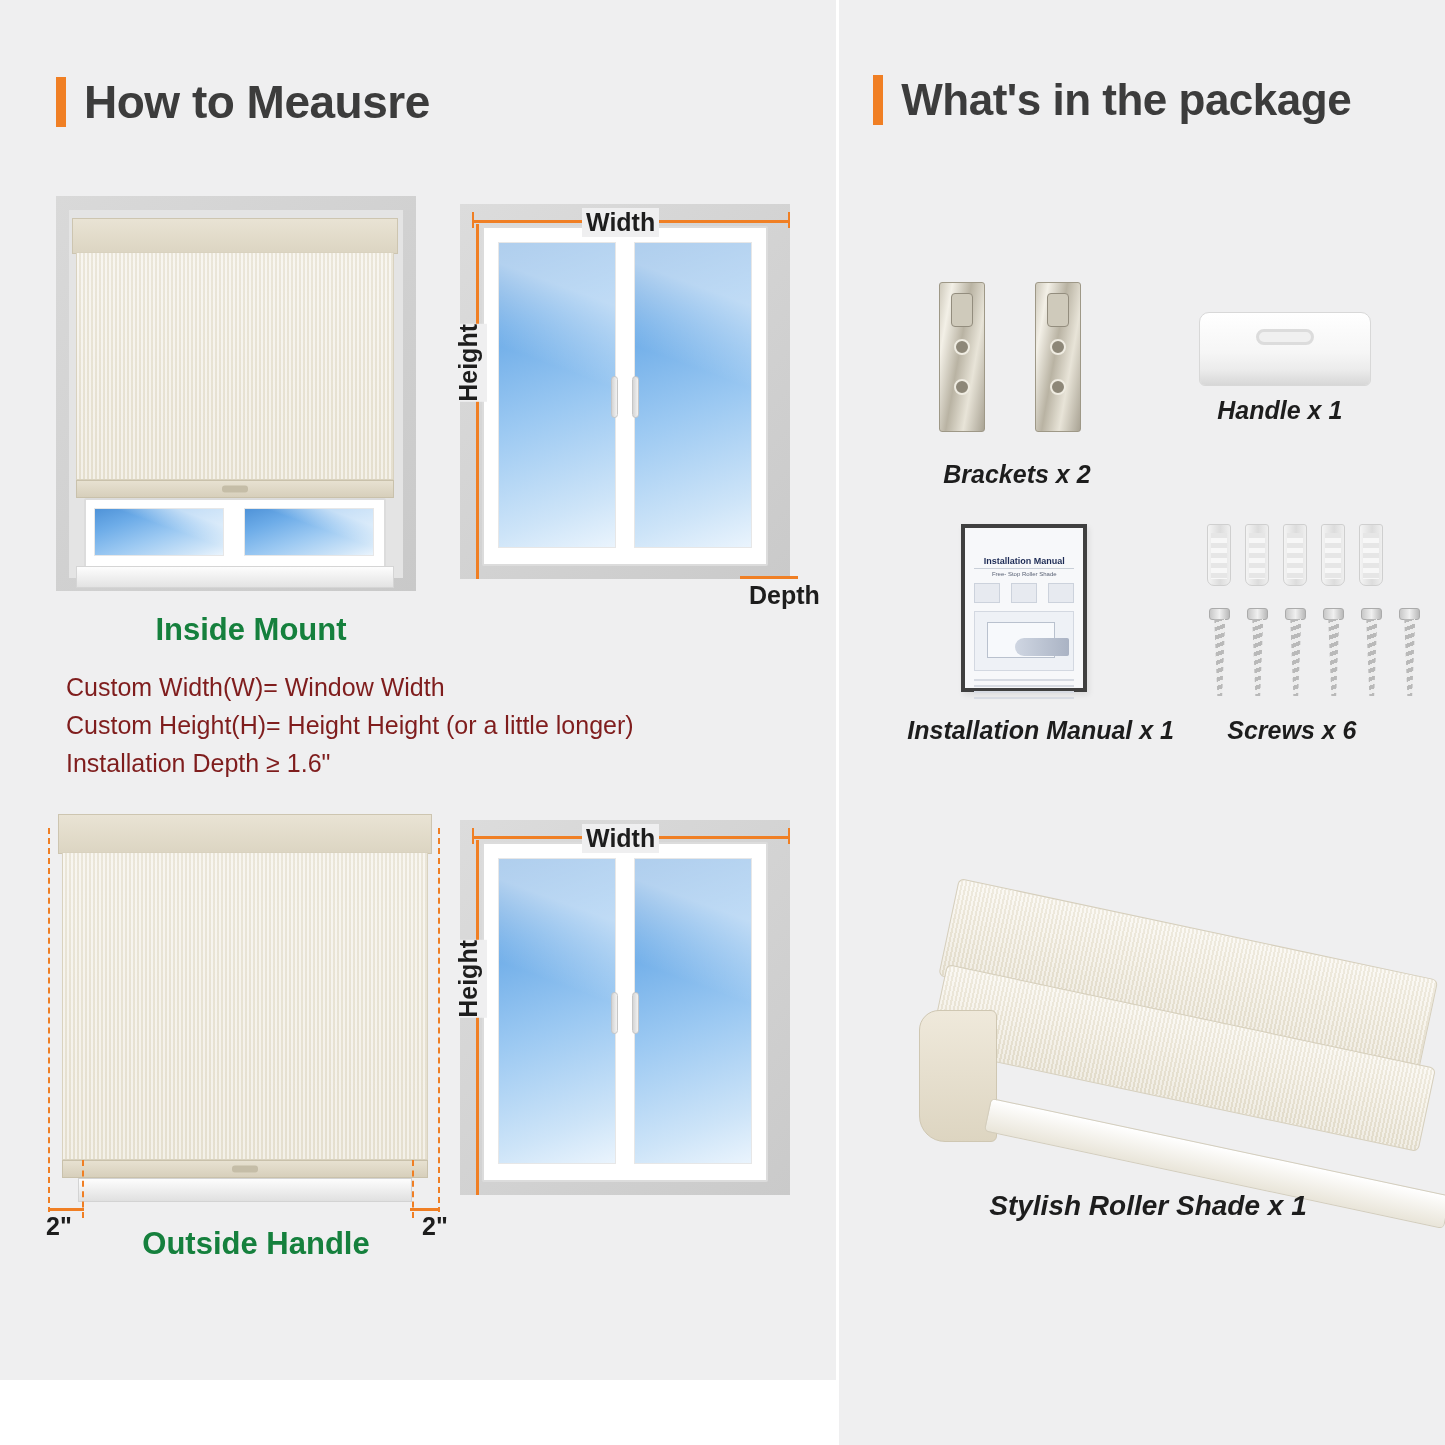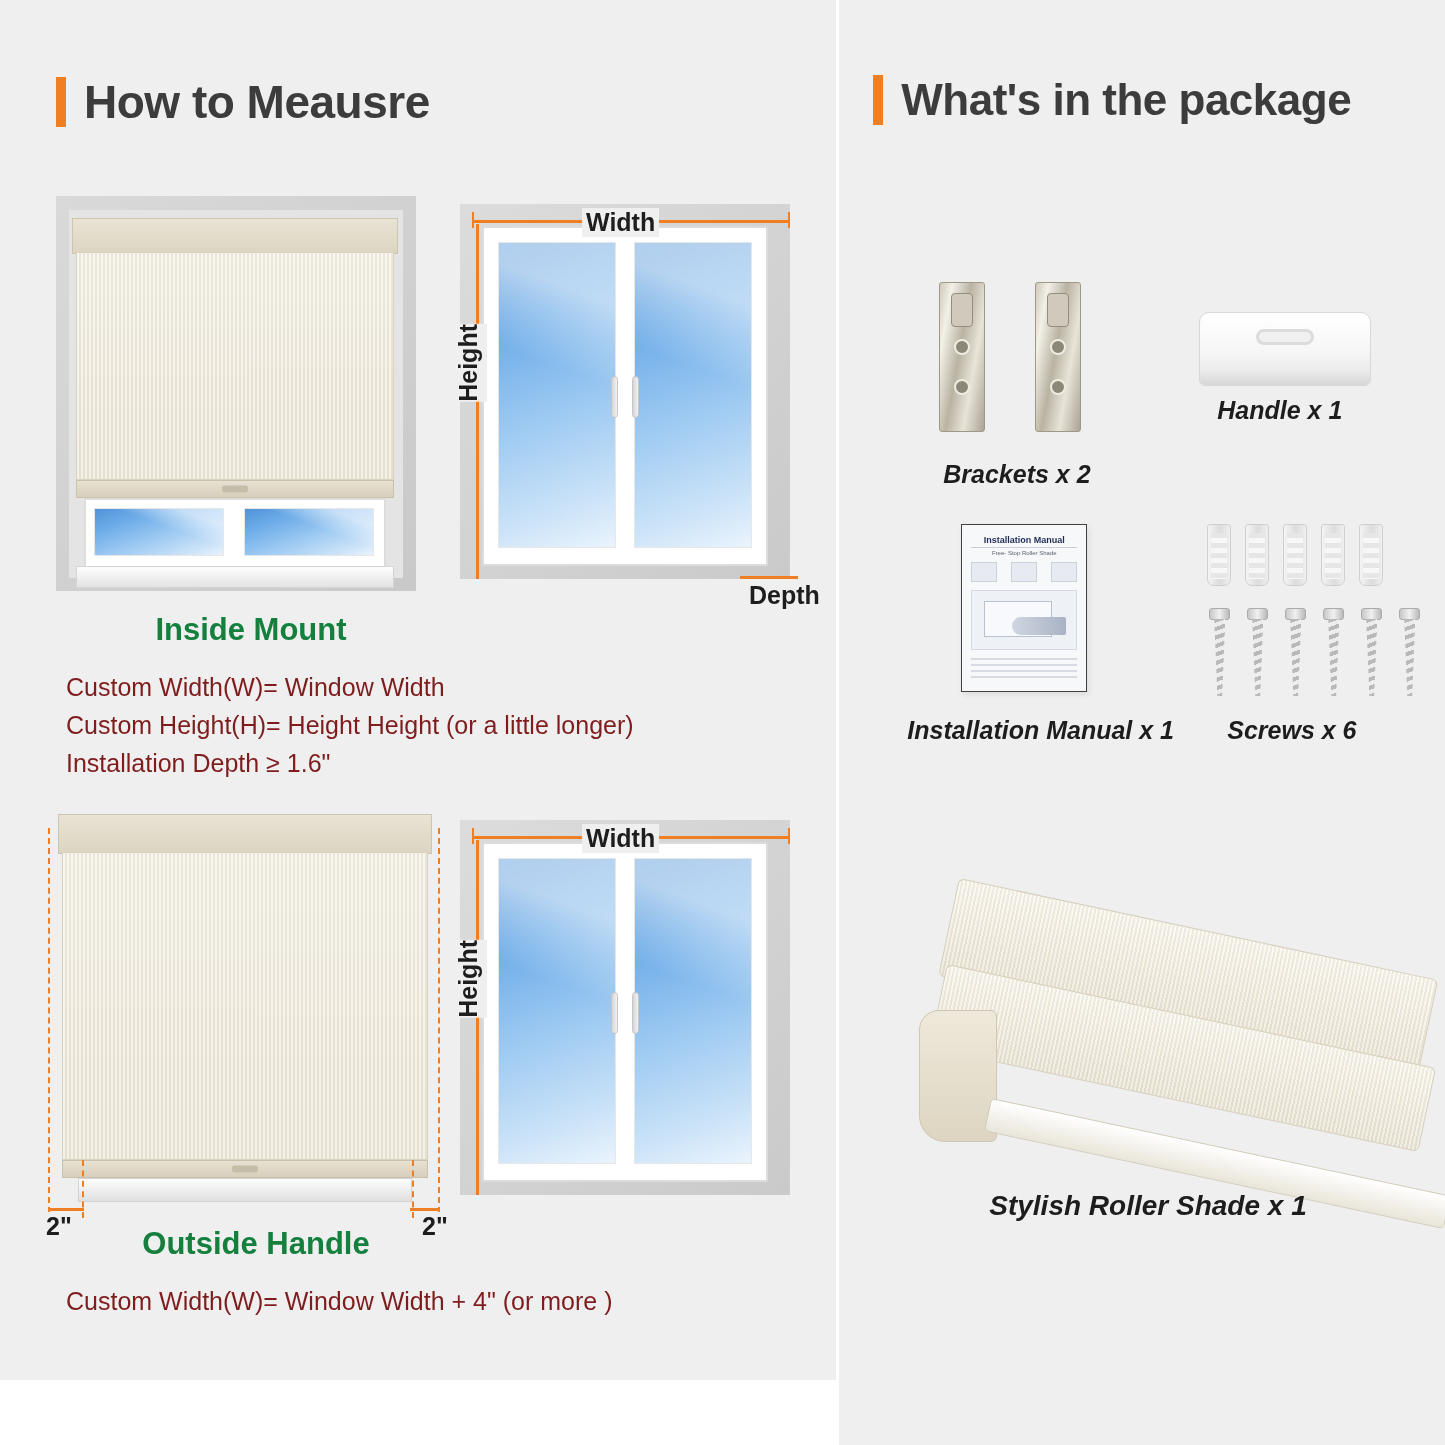--- a/index.html
+++ b/index.html
@@ -166,23 +166,23 @@
   }
   .handle:after{
     content:"";position:absolute;left:0;bottom:0;width:100%;height:14px;
     background:linear-gradient(180deg,#eaeaea,#d7d7d7);
     border-radius:0 0 6px 6px;
   }
   .manual{
     position:absolute;
     width:126px;height:168px;
     background:#f7f8fa;
-    border:1px solid #404040;box-sizing:border-box;
+    border:4px solid #404040;box-sizing:border-box;
     box-shadow:2px 3px 6px rgba(0,0,0,.08);
-    padding:10px 9px;
+    padding:28px 9px;
   }
   .manual-title{
     font-size:9px;font-weight:bold;color:#1d2b55;text-align:center;
     border-bottom:1px solid #c9cfd8;padding-bottom:2px;
   }
   .manual-sub{font-size:6px;color:#5a6275;text-align:center;margin-top:2px;}
   .manual-rowicons{display:flex;justify-content:space-between;margin-top:6px;}
   .manual-rowicons i{
     display:block;width:24px;height:18px;background:#e7eaf0;border:1px solid #ccd2dc;
   }
@@ -336,21 +336,20 @@
       <div class="tick" style="left:20px;top:16px;"></div>
       <div class="tick" style="left:336px;top:16px;"></div>
       <div class="mlabel" style="left:130px;top:12px;">Width</div>
       <div class="mline" style="left:24px;top:28px;width:3px;height:355px;"></div>
       <div class="mlabel vlabel" style="left:-2px;top:128px;">Height</div>
     </div>
 
     <div class="caption" style="position:absolute;left:56px;top:1226px;width:400px;font-size:31px;">Outside Handle</div>
 
     <div style="position:absolute;left:66px;top:1282px;">
-      <div class="bullet">Custom Width(W)= Window Width + 4"  (or more )</div>
     </div>
   </div>
 
   <div class="right-panel">
 
     <div class="panel-head right-head" style="left:34px;">
       <div class="accent-bar"></div>
       <div class="panel-title">What's in the package</div>
     </div>
 

